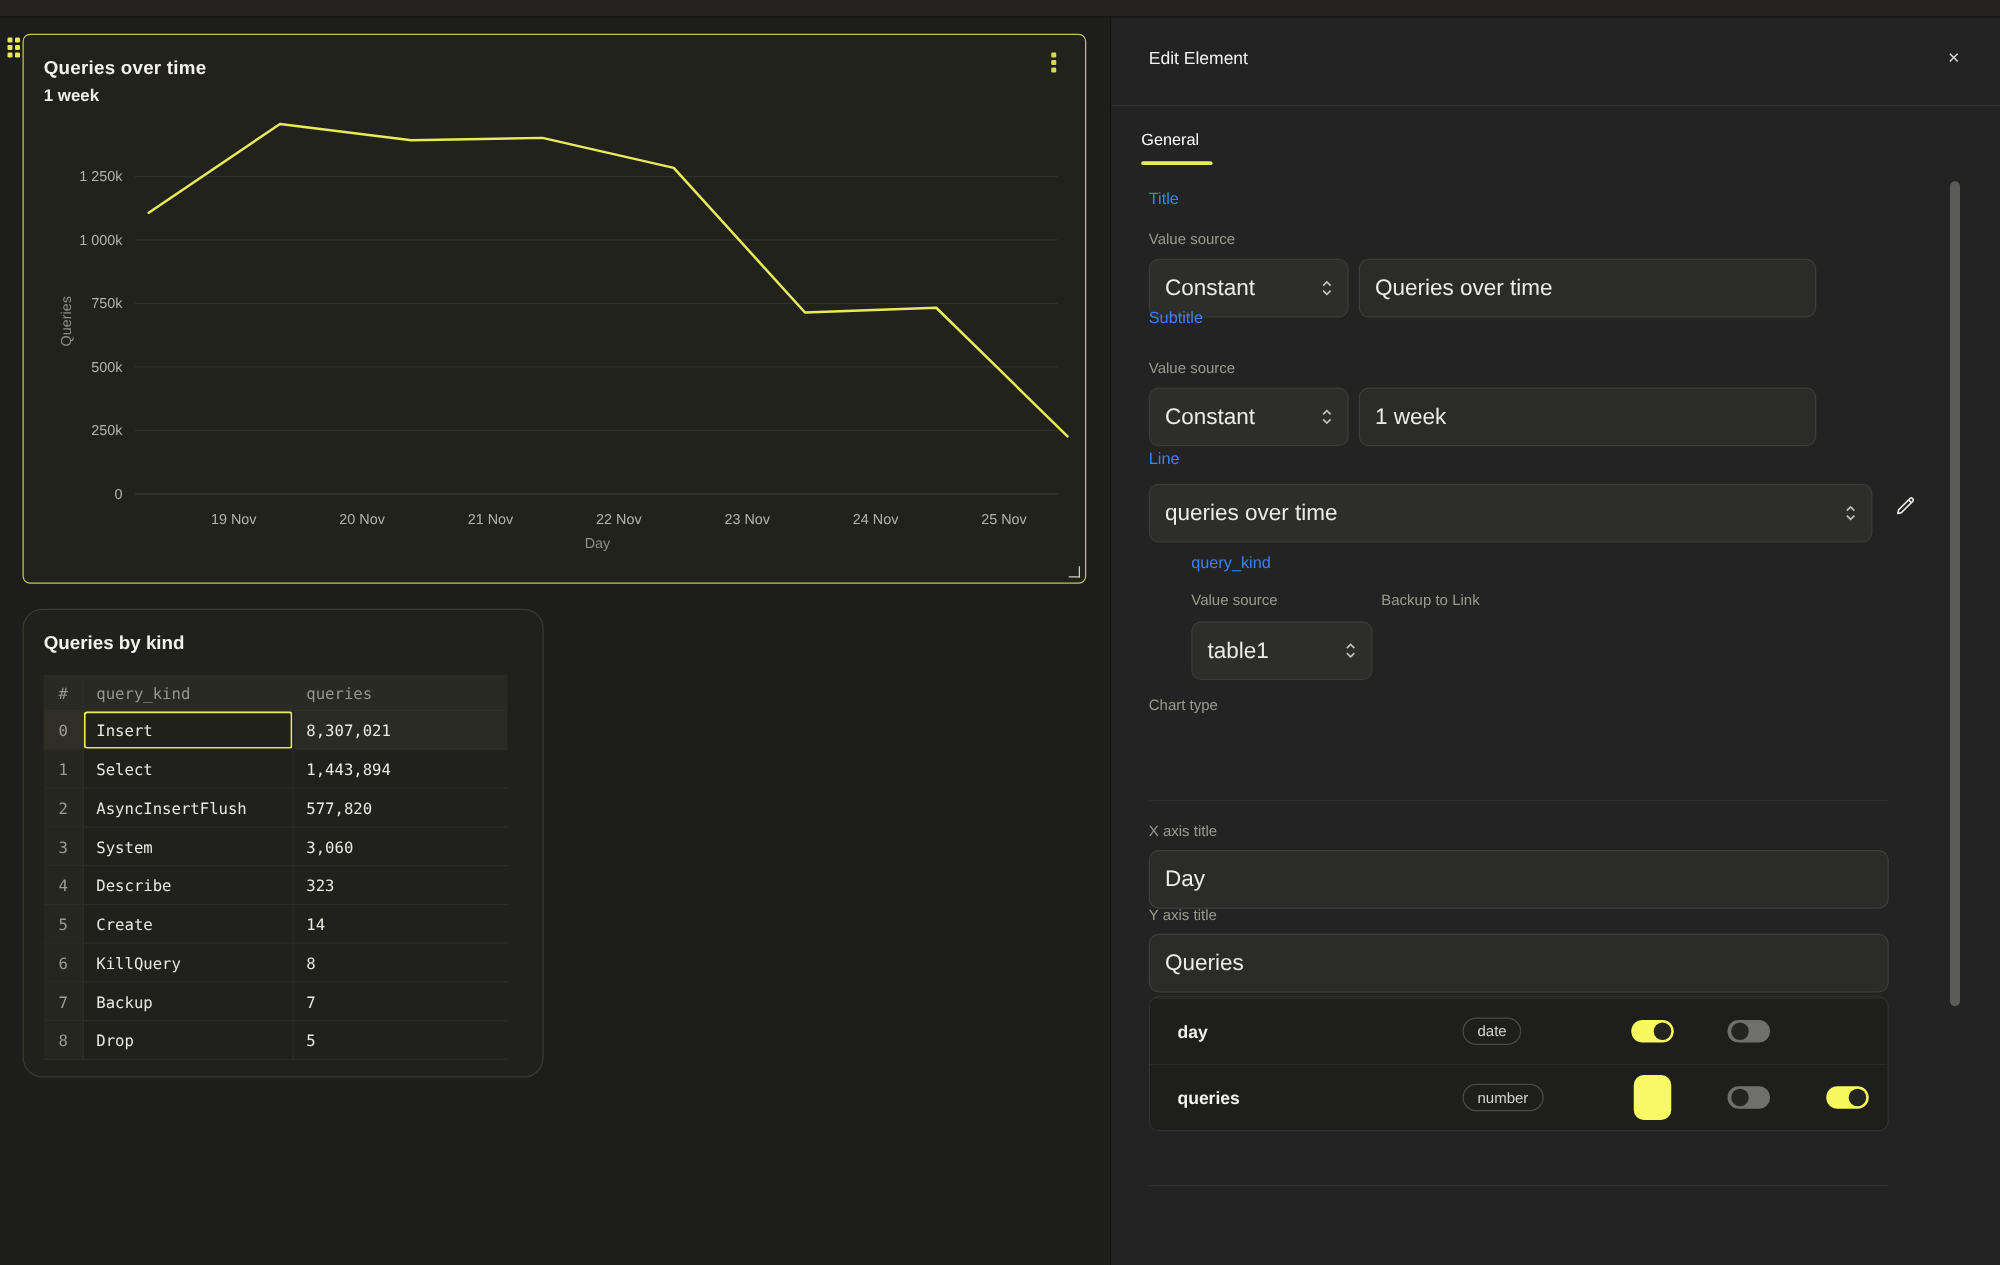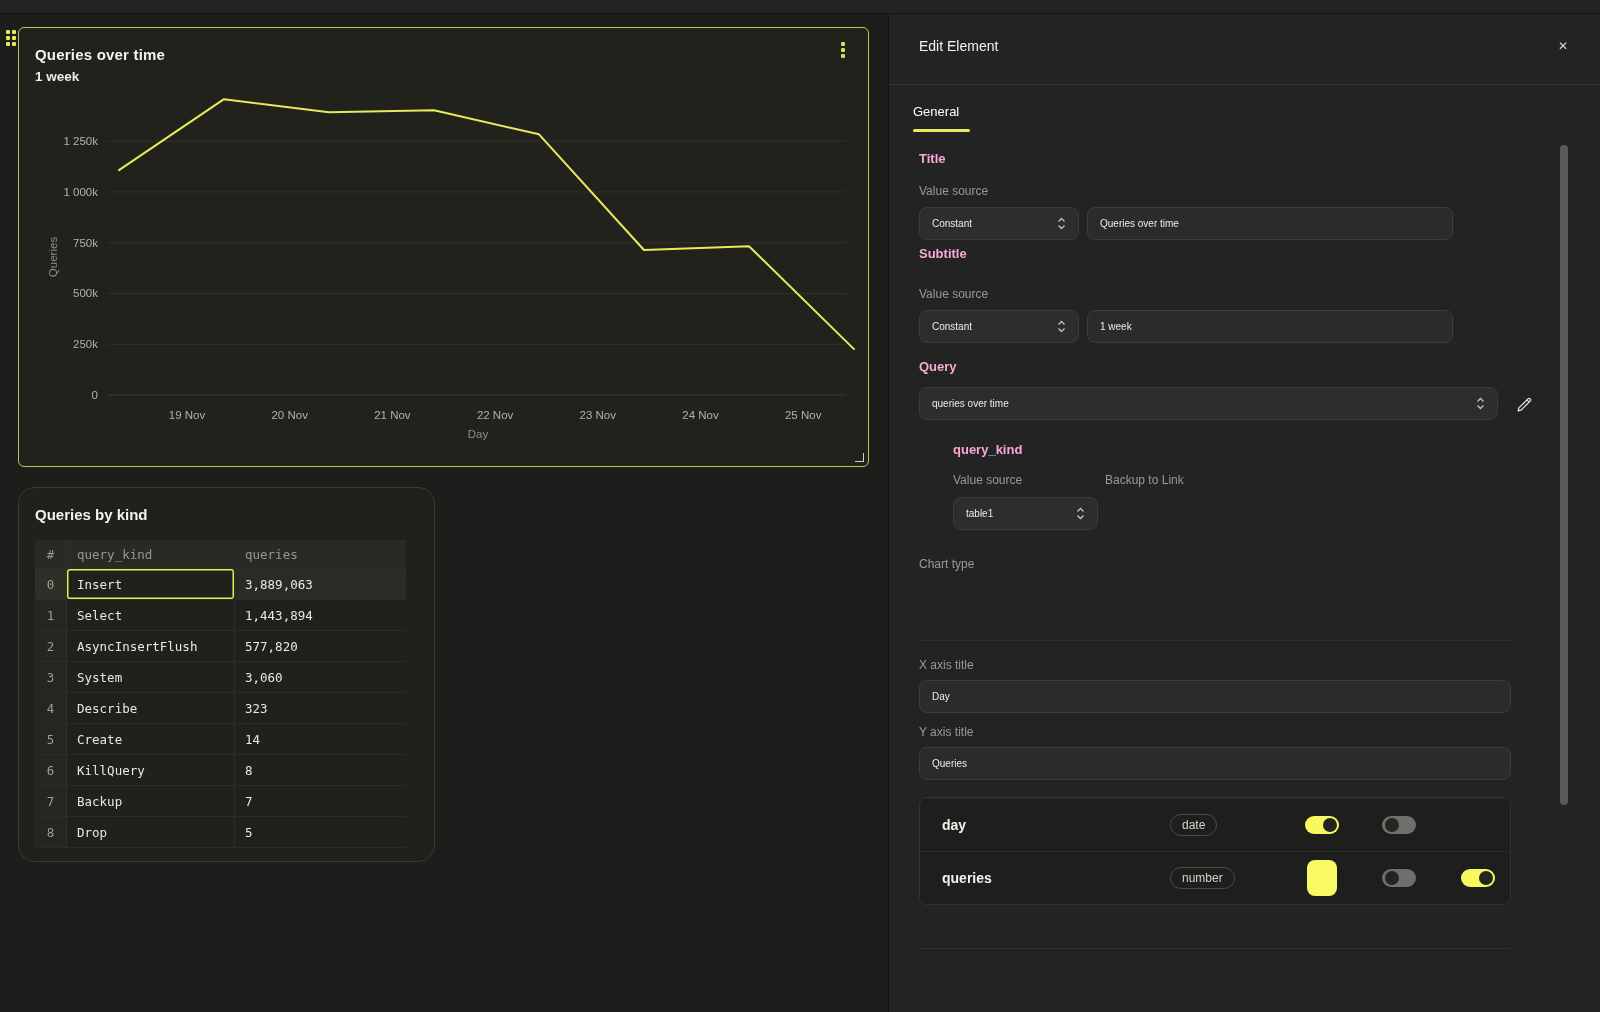--- a/index.html
+++ b/index.html
@@ -38,23 +38,23 @@
   .qcell.sel { box-shadow:inset 0 0 0 1.5px #e9eb5e; border-radius:3px; background:#21211c !important; }
 
   
   .edit-panel { position:absolute; left:888px; top:0; width:712px; height:1012px; background:#232323; border-left:1px solid #141413; z-index:2; }
   .ep-title { position:absolute; left:30px; top:38px; font-size:14px; color:#f2f2f2; }
   .ep-close { position:absolute; right:28px; top:37px; width:18px; height:18px; font-size:12px; color:#d6d6d6; text-align:center; line-height:18px; cursor:pointer; }
   .ep-divider { position:absolute; left:0; width:712px; height:1px; background:#313130; }
   .tab { position:absolute; left:24px; top:104px; font-size:13px; color:#ffffff; padding-bottom:10px; cursor:pointer; }
   .tab-underline { position:absolute; left:24px; top:129px; width:57px; height:3px; background:#e9eb5e; border-radius:2px; }
 
-  .sec-h { position:absolute; left:30px; font-size:13px; font-weight:700; color:#f9a8d4; }
+  .sec-h { position:absolute; left:30px; font-size:13px; font-weight:400; color:#3b82f6; }
   .lbl { position:absolute; font-size:12px; color:#9a9a93; }
-  .ctl { position:absolute; height:33px; background:#2d2d2c; border:1px solid #3b3b3a; border-radius:8px; display:flex; align-items:center; padding:0 12px; font-size:10px; color:#ebebe8; }
+  .ctl { position:absolute; height:47px; background:#2d2d2c; border:1px solid #3b3b3a; border-radius:8px; display:flex; align-items:center; padding:0 12px; font-size:18px; color:#ebebe8; }
   .ctl.select { justify-content:space-between; cursor:pointer; }
   .ctl.input { background:#2b2b2a; border-color:#3d3d3c; cursor:text; }
   .chev { flex:0 0 auto; margin-left:8px; opacity:.9; }
   .pencil-btn { position:absolute; width:26px; height:26px; display:flex; align-items:center; justify-content:center; cursor:pointer; }
 
   
   .coltable { position:absolute; left:30px; top:797px; width:592px; border:1px solid #323230; border-radius:8px; overflow:hidden; }
   .colhead, .colrow { display:grid; grid-template-columns:250px 120px 64px 90px 68px; align-items:center; }
   .colhead { height:27px; background:#2b2b2a; font-size:12.5px; font-weight:700; color:#ececea; }
   .colrow { height:53px; background:#1e1e1c; border-top:1px solid #2b2b2a; }
@@ -129,21 +129,21 @@
     <div class="qtable">
       <div class="qrow qhead">
         <div class="qcell c-idx">#</div>
         <div class="qcell c-kind">query_kind</div>
         <div class="qcell c-q">queries</div>
       </div>
       <div id="qtable-body">
   <div class="qrow row-selected">
     <div class="qcell c-idx">0</div>
     <div class="qcell c-kind sel">Insert</div>
-    <div class="qcell c-q">3,889,063</div>
+    <div class="qcell c-q">8,307,021</div>
   </div>
 
   <div class="qrow">
     <div class="qcell c-idx">1</div>
     <div class="qcell c-kind">Select</div>
     <div class="qcell c-q">1,443,894</div>
   </div>
 
   <div class="qrow">
     <div class="qcell c-idx">2</div>
@@ -218,21 +218,21 @@
     <span>Constant</span>
     <svg class="chev" width="9" height="15" viewBox="0 0 9 15">
         <path d="M1.5 5.5 L4.5 2.5 L7.5 5.5" fill="none" stroke="#cfcfcb" stroke-width="1.4"></path>
         <path d="M1.5 9.5 L4.5 12.5 L7.5 9.5" fill="none" stroke="#cfcfcb" stroke-width="1.4"></path>
       </svg>
   </div>
   <div class="ctl input" style="left:198px; top:310px; width:366px;">
     <span>1 week</span>
   </div>
 
-  <div class="sec-h" style="top:359px;">Query</div>
+  <div class="sec-h" style="top:359px;">Line</div>
   <div class="ctl select" style="left:30px; top:387px; width:579px;">
     <span>queries over time</span>
     <svg class="chev" width="9" height="15" viewBox="0 0 9 15">
         <path d="M1.5 5.5 L4.5 2.5 L7.5 5.5" fill="none" stroke="#cfcfcb" stroke-width="1.4"></path>
         <path d="M1.5 9.5 L4.5 12.5 L7.5 9.5" fill="none" stroke="#cfcfcb" stroke-width="1.4"></path>
       </svg>
   </div>
   <div class="pencil-btn" style="left:622px; top:391px;">
     <svg width="19" height="19" viewBox="0 0 19 19">
       <path d="M3.2 15.8 L3.9 12.9 L12.9 3.9 A1.55 1.55 0 0 1 15.1 6.1 L6.1 15.1 L3.2 15.8 Z" fill="none" stroke="#e3e3e0" stroke-width="1.3" stroke-linejoin="round"></path>

